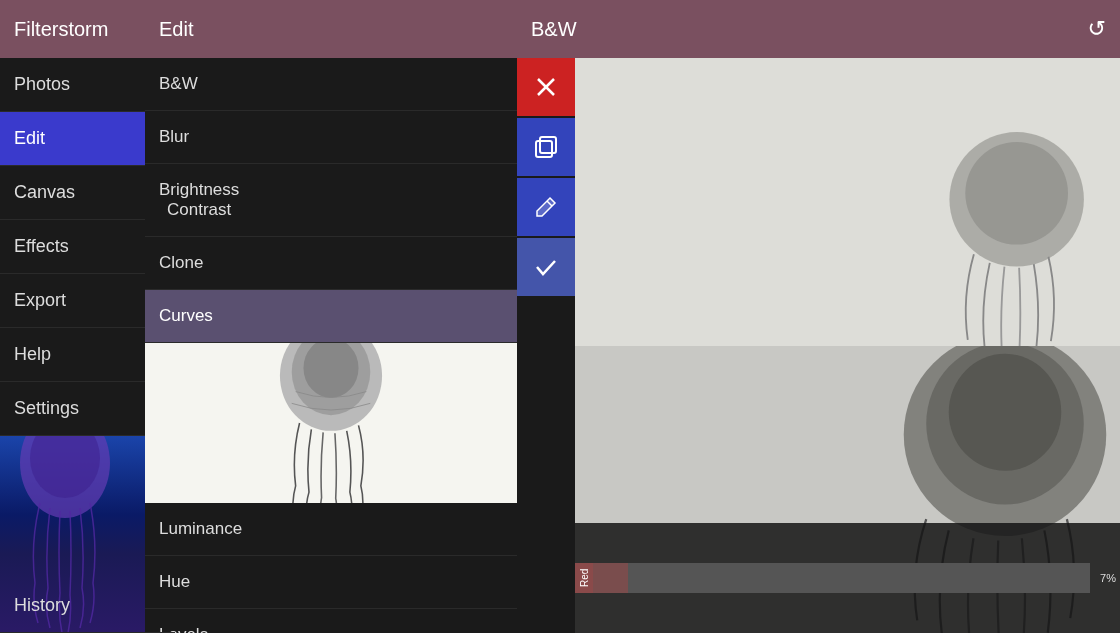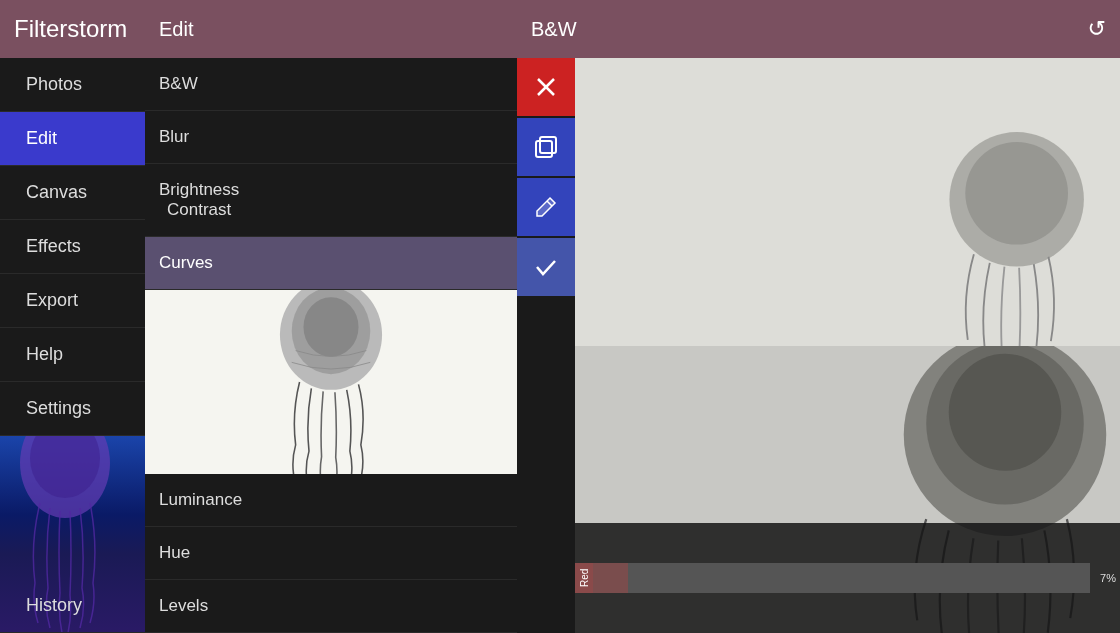--- a/index.html
+++ b/index.html
@@ -17,32 +17,32 @@
       width: 145px;
       height: 633px;
       background: #1a1a1a;
       display: flex;
       flex-direction: column;
       flex-shrink: 0;
     }
     .left-panel .app-title {
       background: #7a5060;
       color: #fff;
-      font-size: 24px;
+      font-size: 20px;
       font-weight: 300;
       padding: 14px 14px;
       height: 58px;
       display: flex;
       align-items: center;
     }
     .left-panel .nav-item {
       color: #ddd;
       font-size: 18px;
       font-weight: 300;
-      padding: 16px 26px;
+      padding: 16px 14px;
       cursor: pointer;
       border-bottom: 1px solid #2a2a2a;
       flex-shrink: 0;
     }
     .left-panel .nav-item.active {
       background: #3a3acc;
       color: #fff;
     }
 
     
@@ -261,20 +261,23 @@
   <div class="edit-list">
     <div class="edit-item">
       <span>B&amp;W</span>
     </div>
     <div class="edit-item">
       <span>Blur</span>
     </div>
     <div class="edit-item">
       <span style="white-space:pre-line;text-align:center;">Brightness
 Contrast</span>
+    </div>
+    <div class="edit-item">
+      <span>Clone</span>
     </div>
     <div class="edit-item selected">
       <span>Curves</span>
     </div>
 
     <div class="middle-image-area" style="flex:1;min-height:160px;">
       <svg viewBox="0 0 200 280" style="width:160px;height:220px;">
 
         <ellipse cx="100" cy="80" rx="65" ry="70" fill="rgba(180,180,180,0.9)"></ellipse>
         <ellipse cx="100" cy="75" rx="50" ry="55" fill="rgba(140,140,140,0.6)"></ellipse>

